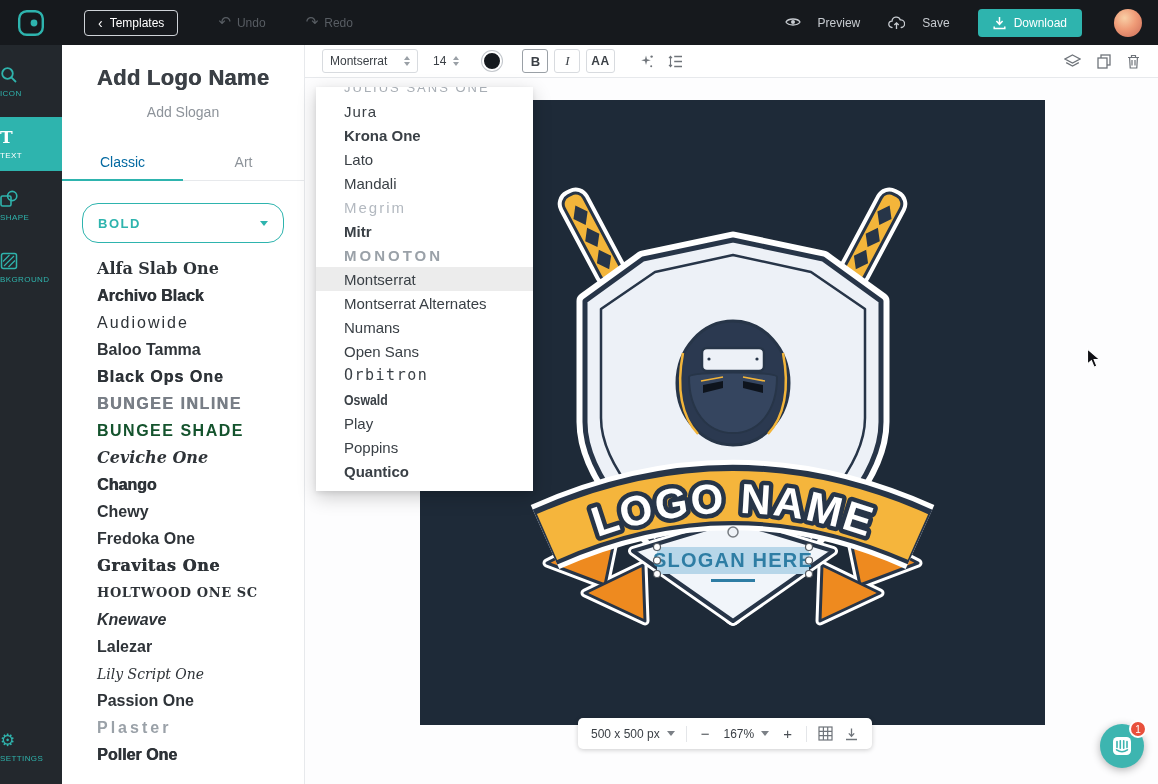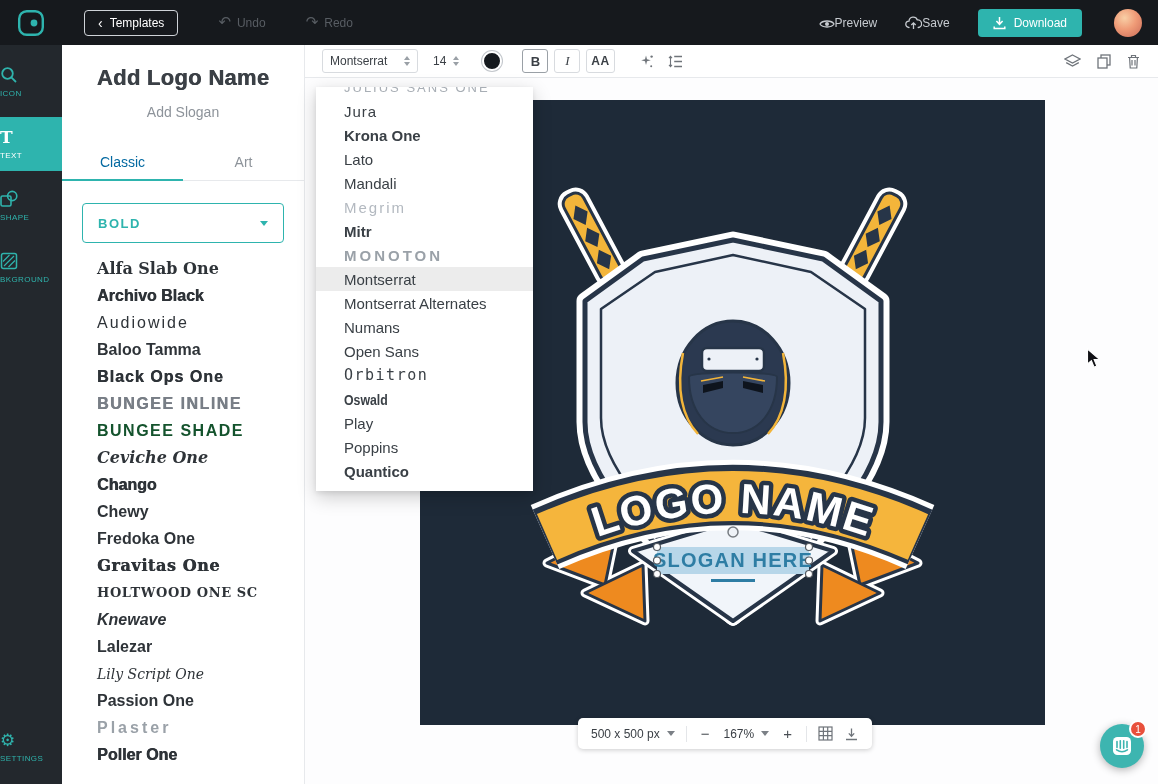--- a/index.html
+++ b/index.html
@@ -11,21 +11,21 @@
     display:flex;align-items:center;z-index:40}
   .logo-slot{width:62px;display:flex;justify-content:center;align-items:center}
   .btn-templates{display:flex;align-items:center;gap:7px;border:1px solid #cfd3d8;border-radius:4px;
     color:#fff;font-size:12px;padding:5px 13px;margin-left:22px;cursor:pointer;background:transparent}
   .tpl-chev{font-size:14px;line-height:10px}
   .tb-action{display:flex;align-items:center;gap:6px;font-size:12px;margin-left:40px;cursor:pointer}
   .tb-action.disabled{color:#585d63}
   .tb-glyph{font-family:"DejaVu Sans",sans-serif;font-size:15px;line-height:1}
   .tb-spacer{flex:1}
   .tb-right{display:flex;align-items:center;gap:28px;color:#c7cbd0;font-size:12px}
-  .tb-light{display:flex;align-items:flex-end;gap:0;cursor:pointer}
+  .tb-light{display:flex;align-items:flex-start;gap:17px;cursor:pointer}
   .btn-download{display:flex;align-items:center;gap:8px;background:#2eb4ae;color:#fff;font-size:12px;
     padding:7px 15px;border-radius:4px;cursor:pointer}
   .avatar{width:28px;height:28px;border-radius:50%;margin:0 16px 0 4px;cursor:pointer;
     background:radial-gradient(circle at 38% 32%,#f8cfa6 0%,#ef9b77 45%,#c96a57 100%)}
 
   
   .rail{position:absolute;left:0;top:45px;width:62px;height:739px;background:#23282d;
     display:flex;flex-direction:column;padding-top:10px;z-index:30}
   .rail-item{height:54px;margin-bottom:8px;display:flex;flex-direction:column;align-items:flex-start;
     justify-content:center;gap:5px;color:#2fb3ac;font-size:8px;letter-spacing:.4px;cursor:pointer}
@@ -37,21 +37,21 @@
   
   .panel{position:absolute;left:62px;top:45px;width:243px;height:755px;background:#fff;
     border-right:1px solid #e7e9ec;overflow:hidden;z-index:20}
   .panel-title{margin-top:20px;text-align:center;font-size:22px;font-weight:700;color:#3b4046;
     text-shadow:.5px 0 currentColor;letter-spacing:.3px}
   .panel-sub{margin-top:13px;text-align:center;font-size:14px;color:#8d939a}
   .tabs{display:flex;margin-top:25px;border-bottom:1px solid #e7e9ec}
   .tab{flex:1;text-align:center;font-size:14px;color:#8d939a;padding:9px 0 10px;cursor:pointer;position:relative}
   .tab.active{color:#0369a1}
   .tab.active::after{content:"";position:absolute;left:0;right:0;bottom:-1px;height:2px;background:#2eb4ae}
-  .cat-select{margin:22px 20px 0;height:40px;border:1px solid #2eb4ae;border-radius:4px;
+  .cat-select{margin:22px 20px 0;height:40px;border:1px solid #2eb4ae;border-radius:16px;
     display:flex;align-items:center;justify-content:space-between;padding:0 15px;cursor:pointer}
   .cat-label{color:#2eb4ae;font-weight:700;font-size:13px;letter-spacing:1.5px}
   .caret-teal{width:0;height:0;border-left:4.5px solid transparent;border-right:4.5px solid transparent;
     border-top:5.5px solid #2eb4ae}
   .font-list{margin-top:12px}
   .font-item{height:27px;display:flex;align-items:center;padding-left:35px;font-size:16px;
     color:#2e3338;cursor:pointer;white-space:nowrap}
 
   
   .fs-slab span{font-family:"DejaVu Serif",serif;font-weight:700}

